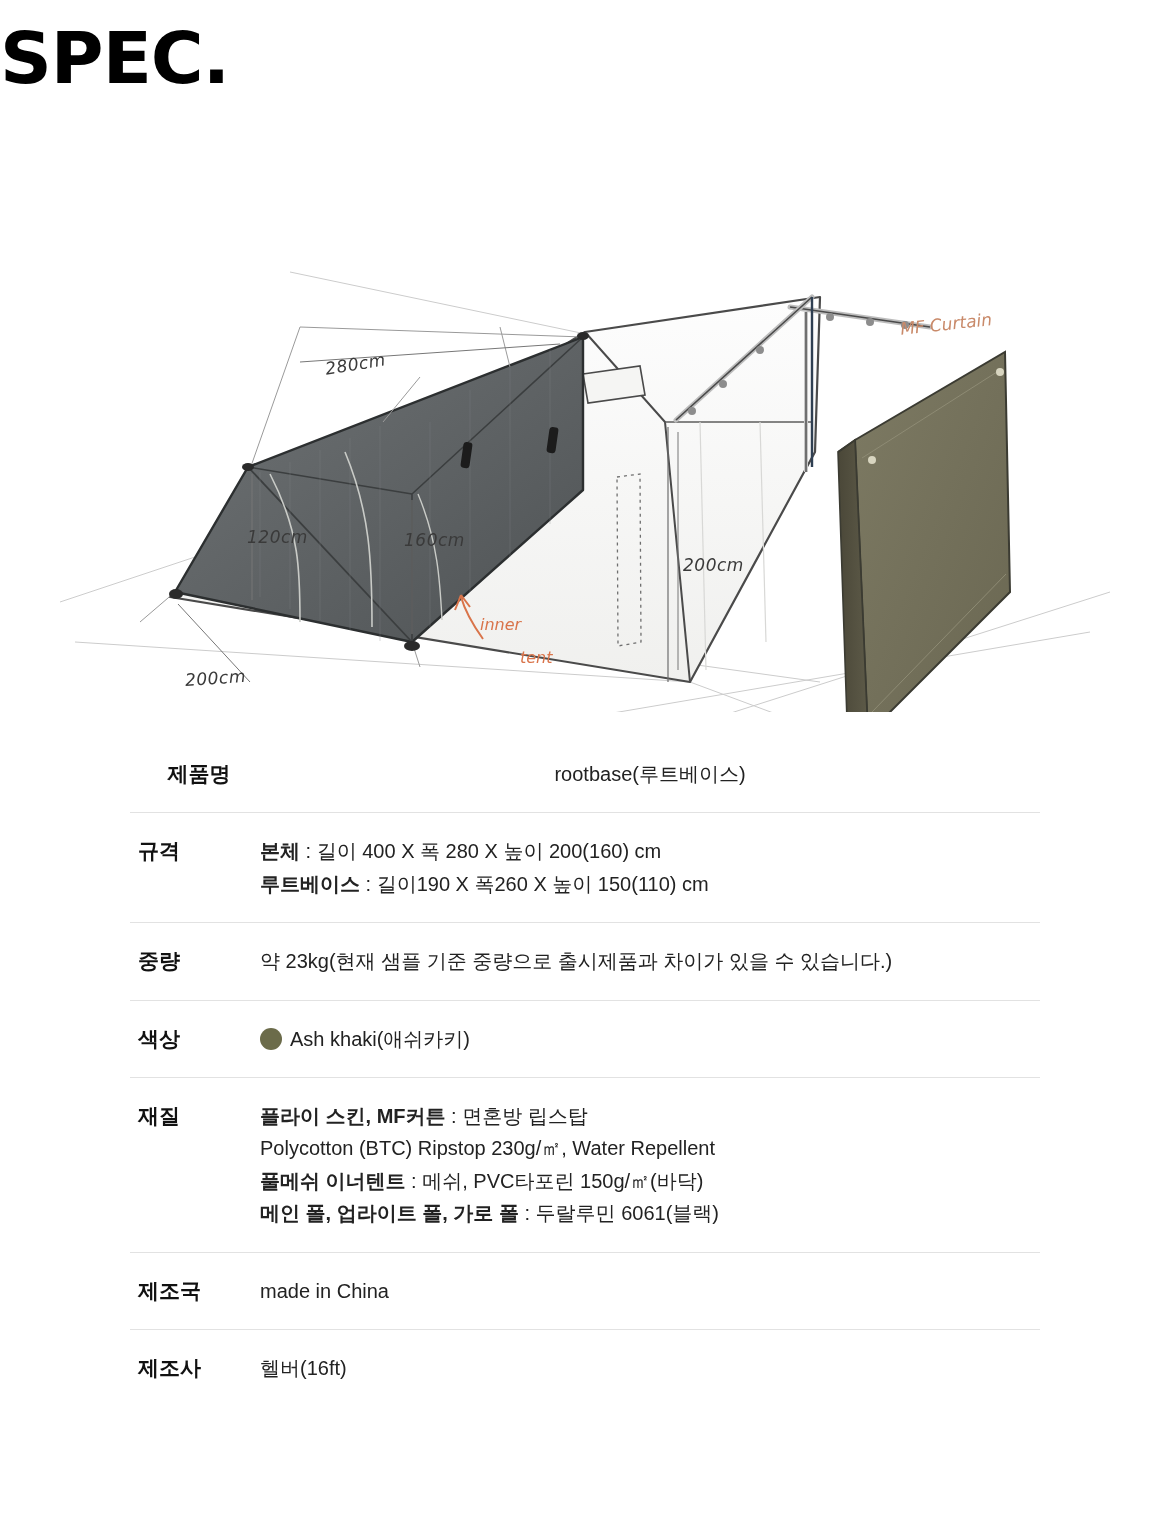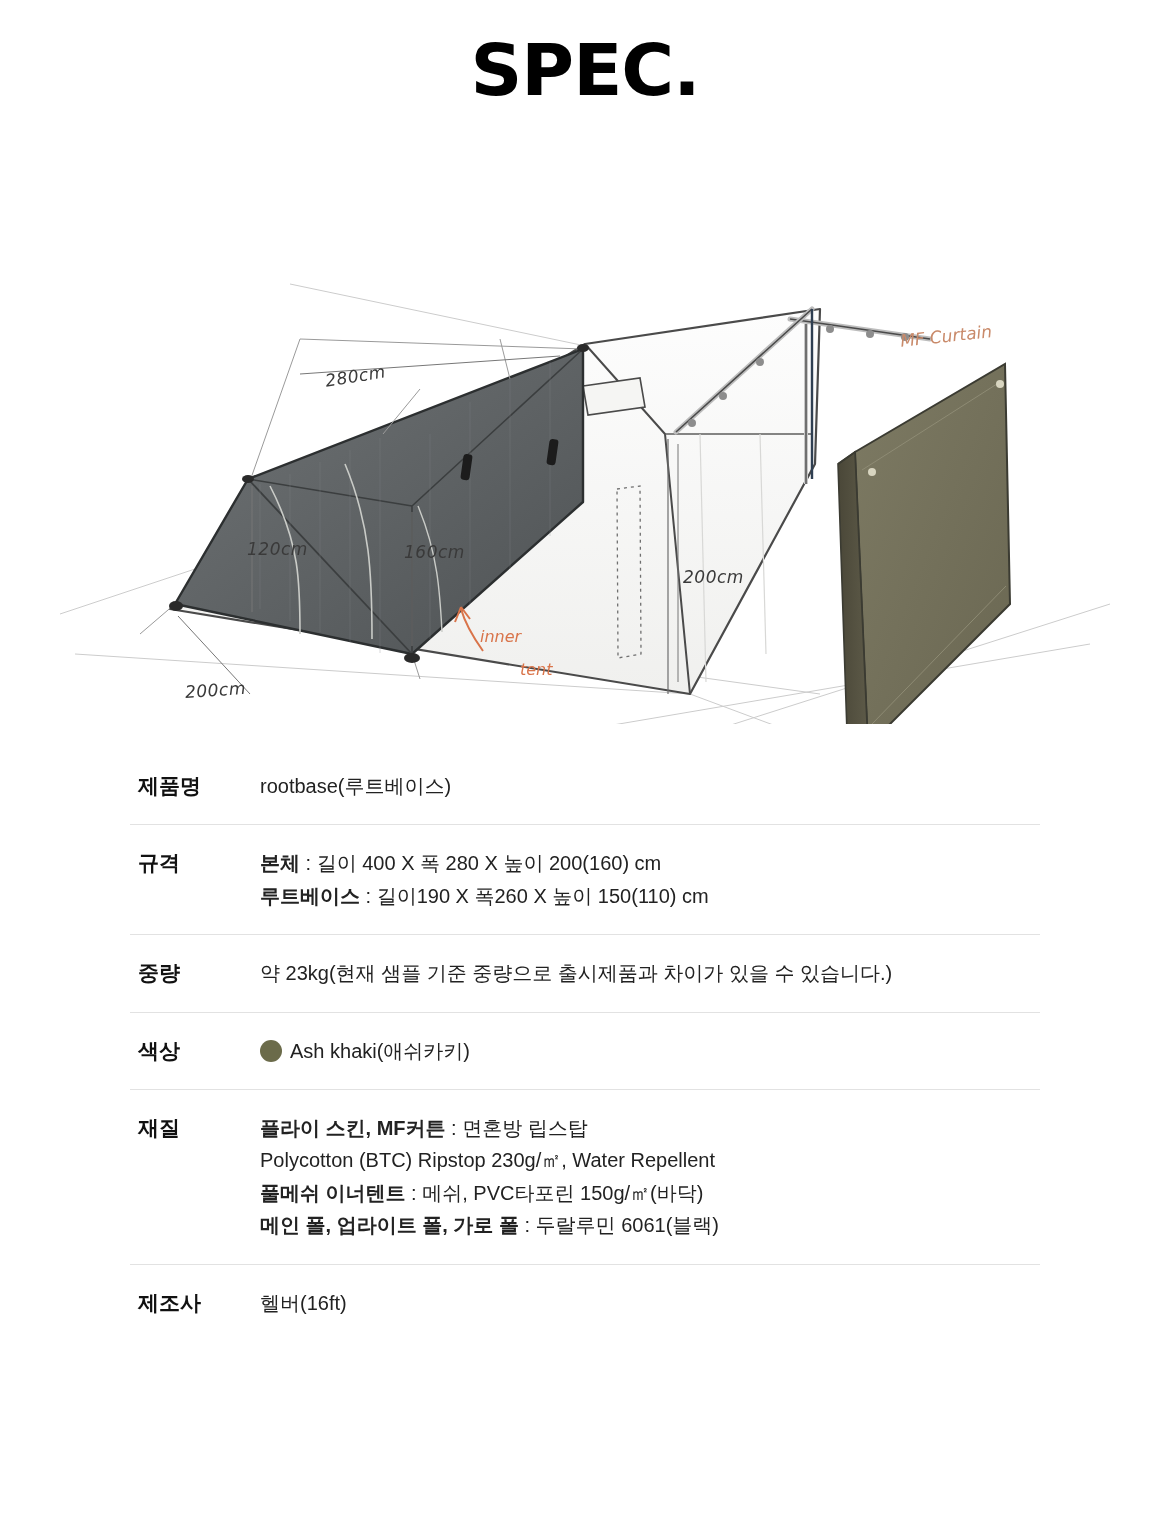--- a/index.html
+++ b/index.html
@@ -15,25 +15,25 @@
     overflow: hidden;
   }
   .page {
     position: relative;
     width: 1170px;
     height: 1526px;
   }
 
   
   .title {
-    text-align: center;
+    text-align: left;
     font-size: 72px;
     font-weight: 800;
     letter-spacing: -1px;
-    padding-top: 34px;
+    padding-top: 22px;
     line-height: 1;
     color: #000;
     font-family: "DejaVu Sans", sans-serif;
   }
 
   
   .illustration {
     position: relative;
     width: 1170px;
     height: 590px;
@@ -75,21 +75,21 @@
   .spec {
     width: 910px;
     margin: 24px auto 0 auto;
   }
   .spec-row {
     display: flex;
     align-items: flex-start;
     border-top: 1px solid #e2e2e2;
     padding: 22px 0 22px 0;
   }
-  .spec-row:first-child { border-top: none; }
+  .spec-row:first-child { border-top: none; text-align: center; }
   .spec-label {
     width: 130px;
     flex: 0 0 130px;
     font-size: 21px;
     font-weight: 700;
     color: #111;
     padding-left: 8px;
     box-sizing: border-box;
     line-height: 1.5;
   }
@@ -294,20 +294,26 @@
     <div class="spec-row">
       <div class="spec-label">재질</div>
       <div class="spec-value">
         <span class="line"><b>플라이 스킨, MF커튼</b><span> : 면혼방 립스탑</span></span>
         <span class="line">Polycotton (BTC) Ripstop 230g/㎡, Water Repellent</span>
         <span class="line"><b>풀메쉬 이너텐트</b><span> : 메쉬, PVC타포린 150g/㎡(바닥)</span></span>
         <span class="line"><b>메인 폴, 업라이트 폴, 가로 폴</b><span> : 두랄루민 6061(블랙)</span></span>
       </div>
     </div>
 
+    <div class="spec-row">
+      <div class="spec-label">제조국</div>
+      <div class="spec-value">
+        <span class="line">made in China</span>
+      </div>
+    </div>
 
     <div class="spec-row">
       <div class="spec-label">제조사</div>
       <div class="spec-value">
         <span class="line">헬버(16ft)</span>
       </div>
     </div>
 
   </div>
 </div>

